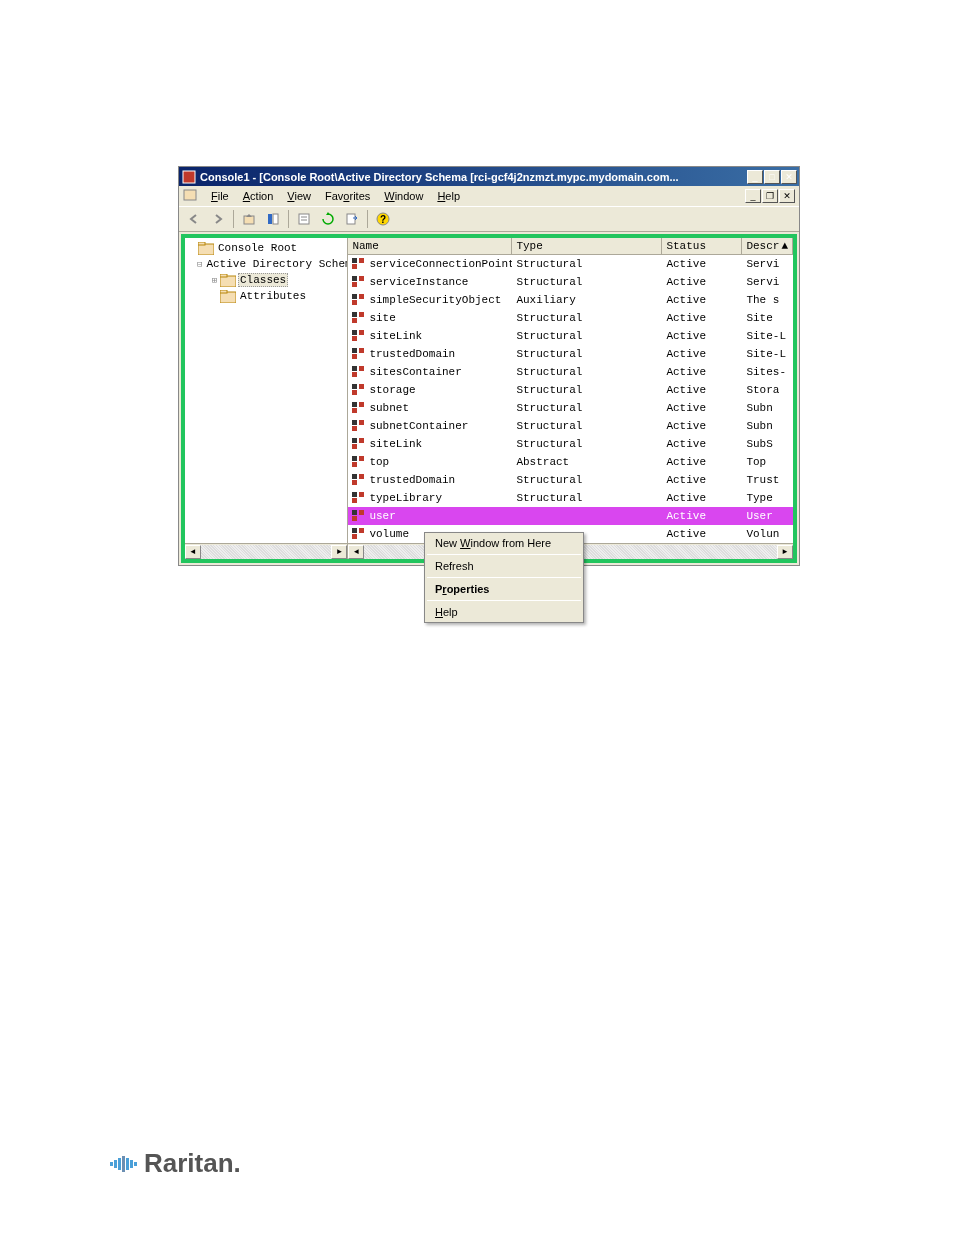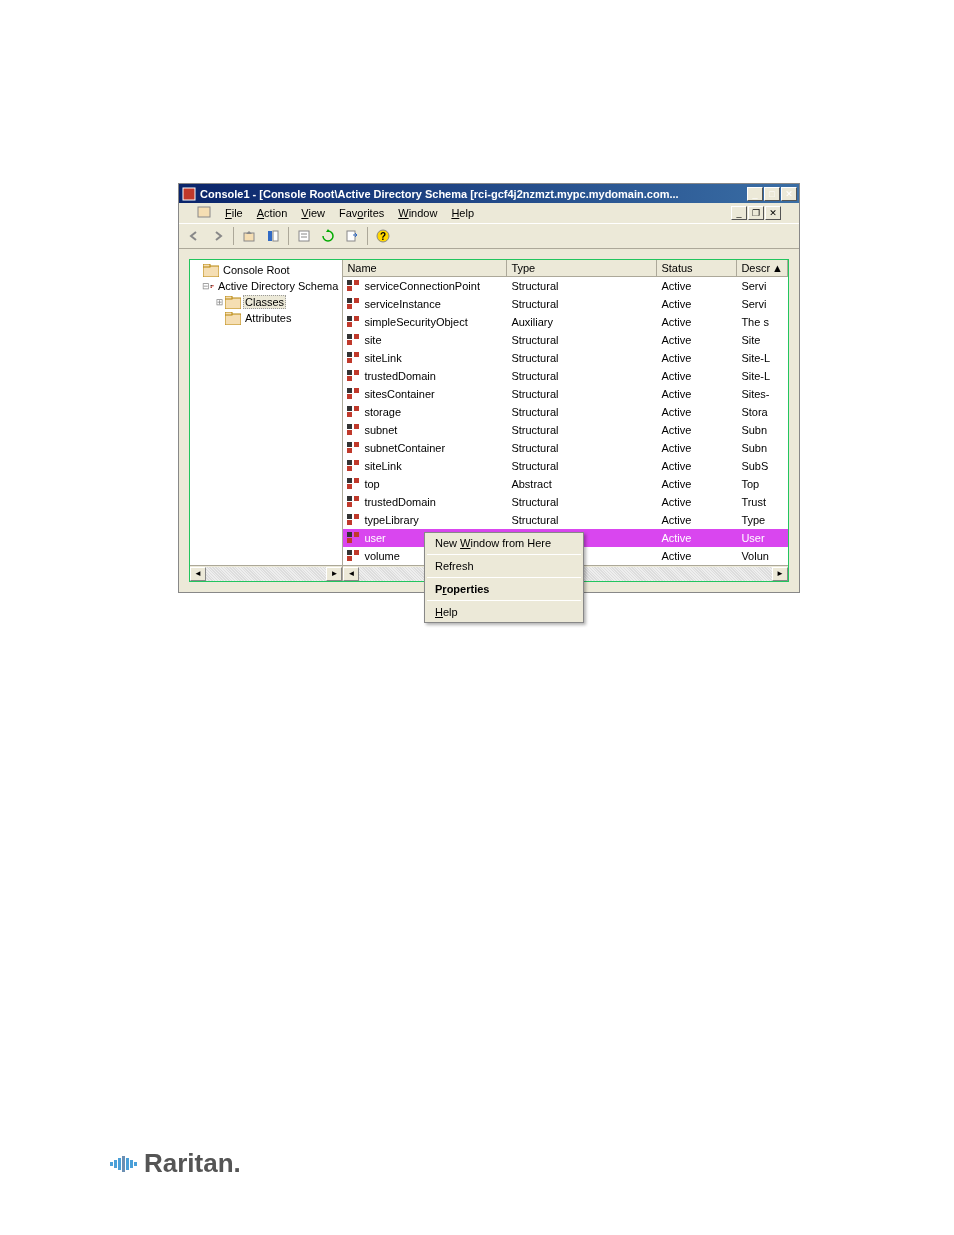--- a/index.html
+++ b/index.html
@@ -1,36 +1,36 @@
 <!DOCTYPE html>
 <html><head>
   <meta charset="utf-8">
   <style>
     * { box-sizing: border-box; margin: 0; padding: 0; }
     body { font-family: Tahoma, sans-serif; font-size: 11px; background: #fff; width: 954px; height: 1235px; position: relative; }
     
-    .window { position: absolute; left: 178px; top: 183px; width: 622px; border: 1px solid #888; background: #ece9d8; }
+    .window { position: absolute; left: 178px; top: 166px; width: 622px; border: 1px solid #888; background: #ece9d8; }
     
     .titlebar { background: linear-gradient(to right, #0a246a, #3a6ea5); color: #fff; height: 19px; display: flex; align-items: center; padding: 0 2px; }
     .titlebar-icon { width: 16px; height: 16px; display: flex; align-items: center; justify-content: center; margin-right: 3px; }
     .titlebar-text { flex: 1; font-weight: bold; font-size: 11px; white-space: nowrap; overflow: hidden; }
     .window-controls { display: flex; gap: 1px; }
     .win-btn { width: 16px; height: 14px; background: #ece9d8; border: 1px solid #fff; border-right-color: #555; border-bottom-color: #555; display: flex; align-items: center; justify-content: center; font-size: 9px; font-family: Arial; cursor: pointer; }
     
-    .menubar { display: flex; align-items: center; height: 20px; padding: 0 18px; gap: 2px; background: #ece9d8; }
+    .menubar { display: flex; align-items: center; height: 20px; padding: 0 4px; gap: 2px; background: #ece9d8; }
     .menu-icon { width: 16px; height: 16px; margin-right: 4px; }
     .menu-item { padding: 2px 6px; cursor: pointer; }
     .menu-item .u { text-decoration: underline; }
     .child-controls { margin-left: auto; display: flex; gap: 1px; }
     
     .toolbar { display: flex; align-items: center; height: 26px; padding: 2px 4px; gap: 2px; border-top: 1px solid #fff; border-bottom: 1px solid #aca899; }
     .tb-btn { width: 22px; height: 22px; display: flex; align-items: center; justify-content: center; border: 1px solid transparent; cursor: pointer; }
     .tb-sep { width: 1px; height: 18px; background: #aca899; margin: 0 2px; }
     
-    .content { display: flex; background: #fff; border: 1px solid #22c55e; margin: 10px; }
+    .content { display: flex; background: #fff; border: 4px solid #22c55e; margin: 2px; font-family: Liberation Mono, monospace; }
     
     .tree-panel { width: 166px; background: #fff; border-right: 1px solid #aca899; overflow: hidden; position: relative; }
     .tree { padding: 2px; height: 305px; overflow: hidden; }
     .tree-item { display: flex; align-items: center; height: 16px; white-space: nowrap; cursor: pointer; }
     .tree-item .expander { width: 11px; text-align: center; color: #888; font-size: 9px; }
     .tree-item .folder-icon { width: 16px; height: 13px; margin-right: 2px; }
     .tree-item.selected .label { background: #ece9d8; border: 1px dotted #999; padding: 0 1px; }
     .tree-item .label { padding: 0 2px; }
     
     .hscroll { height: 16px; background: #ece9d8; border-top: 1px solid #aca899; display: flex; align-items: center; }

